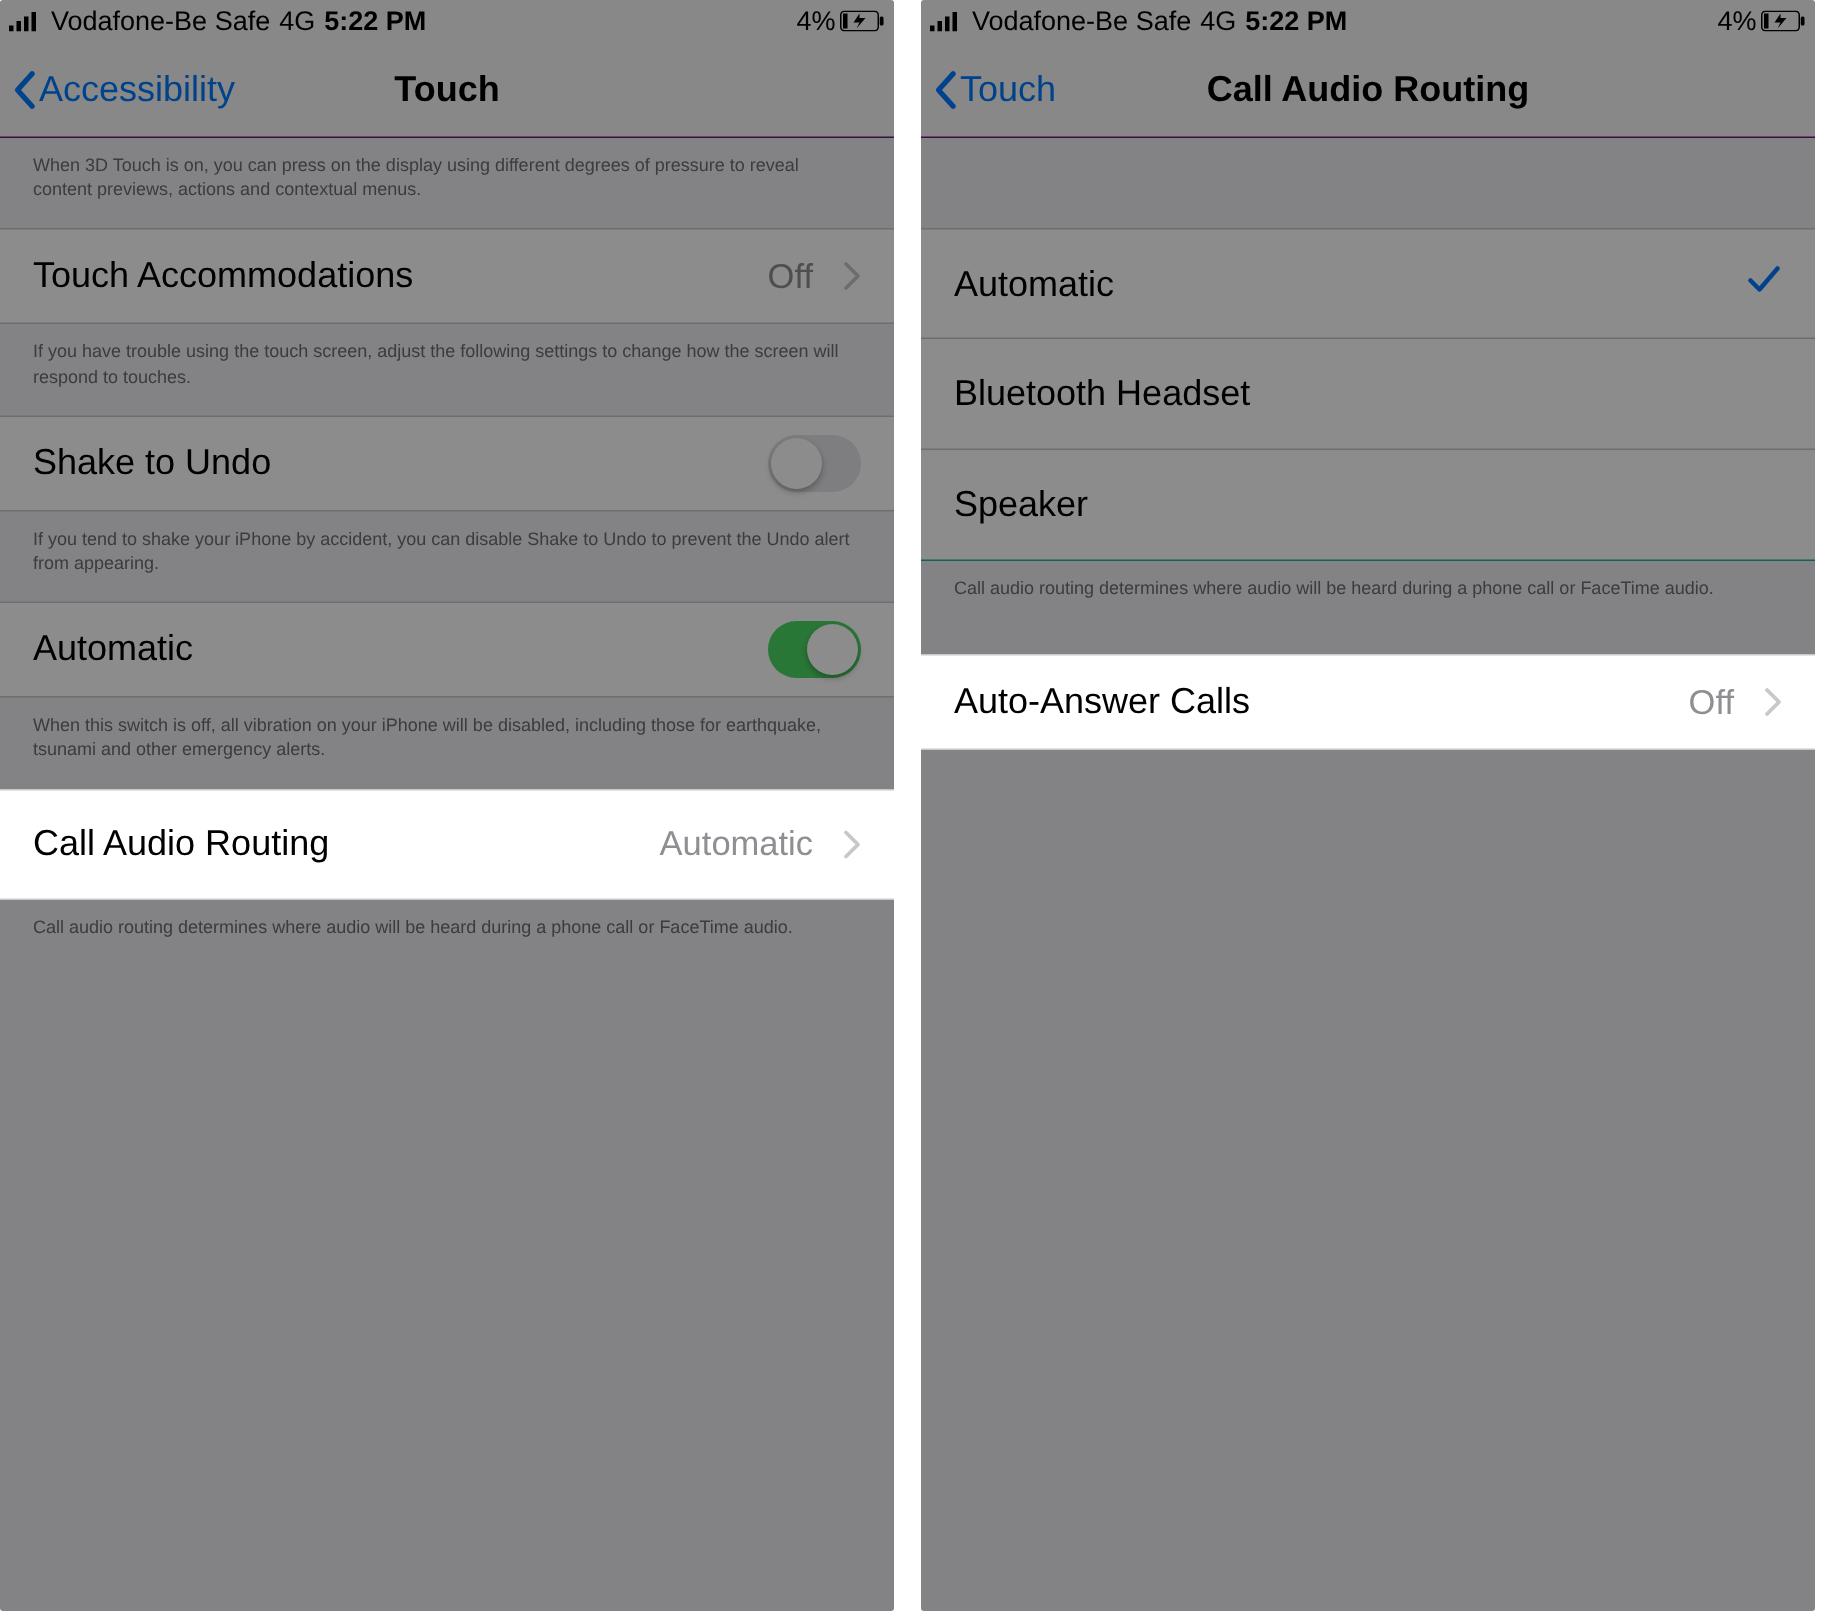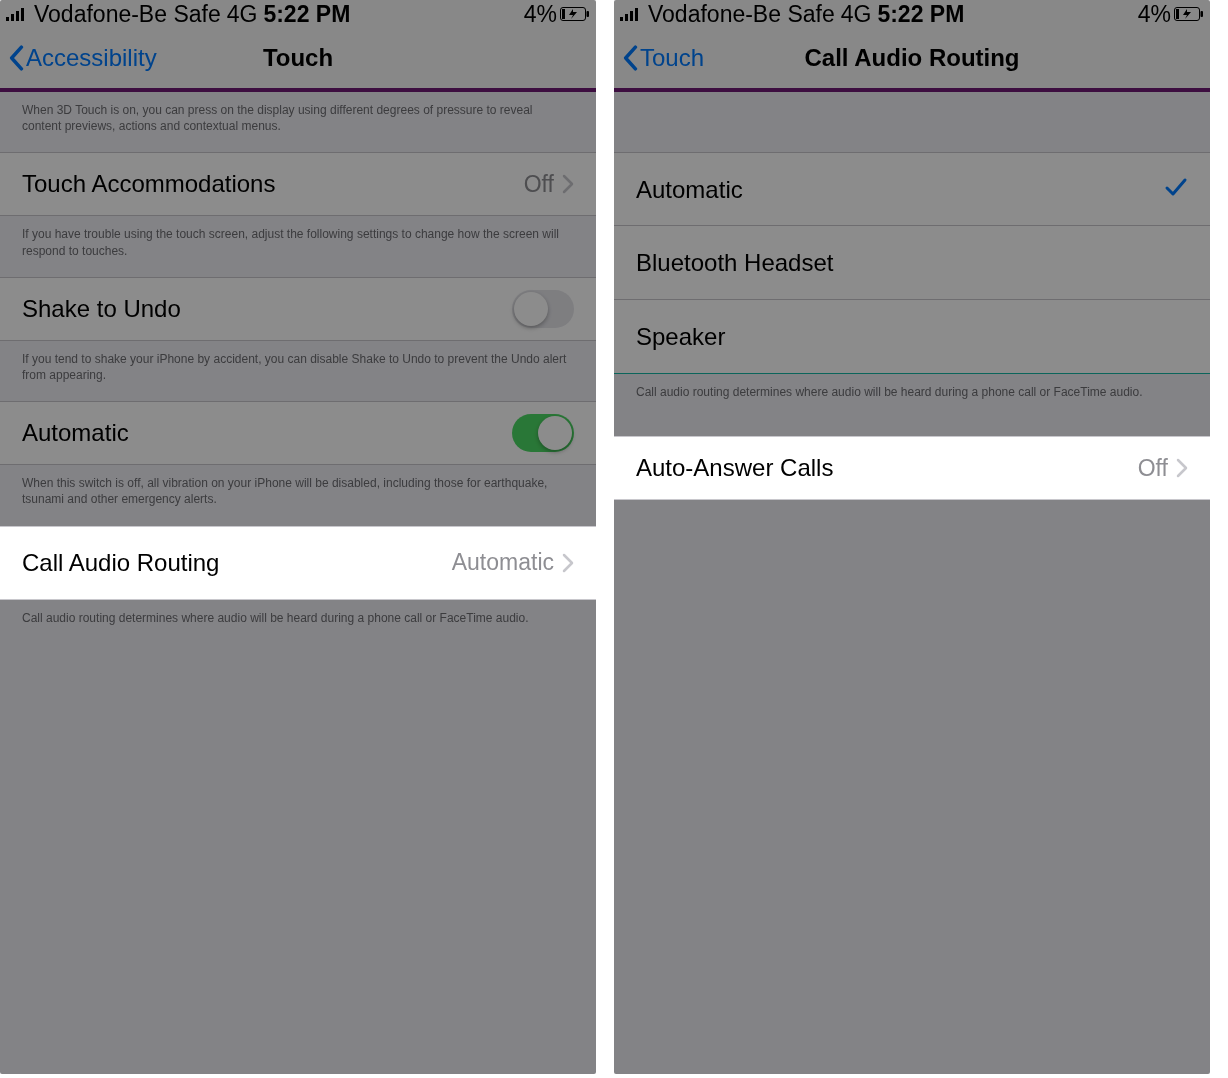--- a/index.html
+++ b/index.html
@@ -28,36 +28,36 @@
     pointer-events: none;
     z-index: 20;
   }
   
   .status-bar {
     height: 28px;
     display: flex;
     align-items: center;
     justify-content: space-between;
     padding: 0 6px;
-    font-size: 23px;
+    font-size: 18px;
     font-weight: 600;
     color: #000;
     background: #f7f7f7;
   }
   .status-left, .status-right { display: flex; align-items: center; gap: 6px; }
   .status-left .carrier { font-weight: 400; }
   .status-left .net { font-weight: 400; }
   .signal svg, .battery svg { display: block; }
   .time { font-weight: 600; }
   .battery { display: flex; align-items: center; gap: 3px; font-weight: 400; }
   
   .nav-bar {
     height: 64px;
     background: #f7f7f7;
-    border-bottom: 4px solid #701a75;
+    border-bottom: 1px solid #701a75;
     display: flex;
     align-items: center;
     position: relative;
     padding: 0 8px;
   }
   .nav-back {
     display: flex;
     align-items: center;
     color: #007aff;
     font-size: 24px;
@@ -90,21 +90,21 @@
     align-items: center;
     justify-content: space-between;
     border-top: 1px solid #c8c7cc;
     border-bottom: 1px solid #c8c7cc;
     font-size: 24px;
     color: #000;
     position: relative;
   }
   .cell + .cell { border-top: none; }
   .cell .label { flex: 1; }
-  .cell .value { color: #8e8e93; font-size: 23px; display: flex; align-items: center; }
+  .cell .value { color: #8e8e93; font-size: 23px; display: flex; align-items: center; gap: 12px; }
   .chevron { margin-left: 8px; display:inline-flex; }
   .chevron svg { stroke: #c7c7cc; }
   .checkmark svg { stroke: #007aff; }
   
   .toggle {
     width: 62px; height: 38px; border-radius: 20px; position: relative;
   }
   .toggle.off { background: #e5e5ea; }
   .toggle.on  { background: #4cd964; }
   .toggle .knob {

